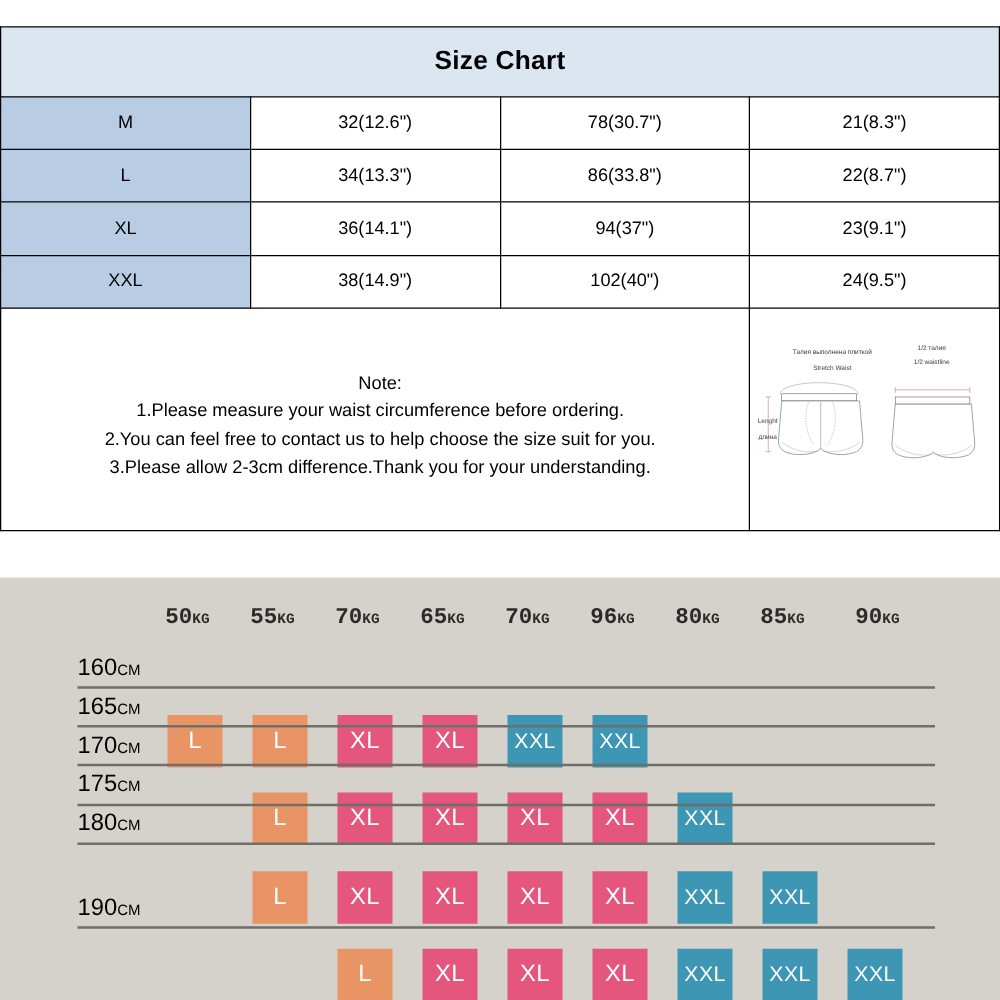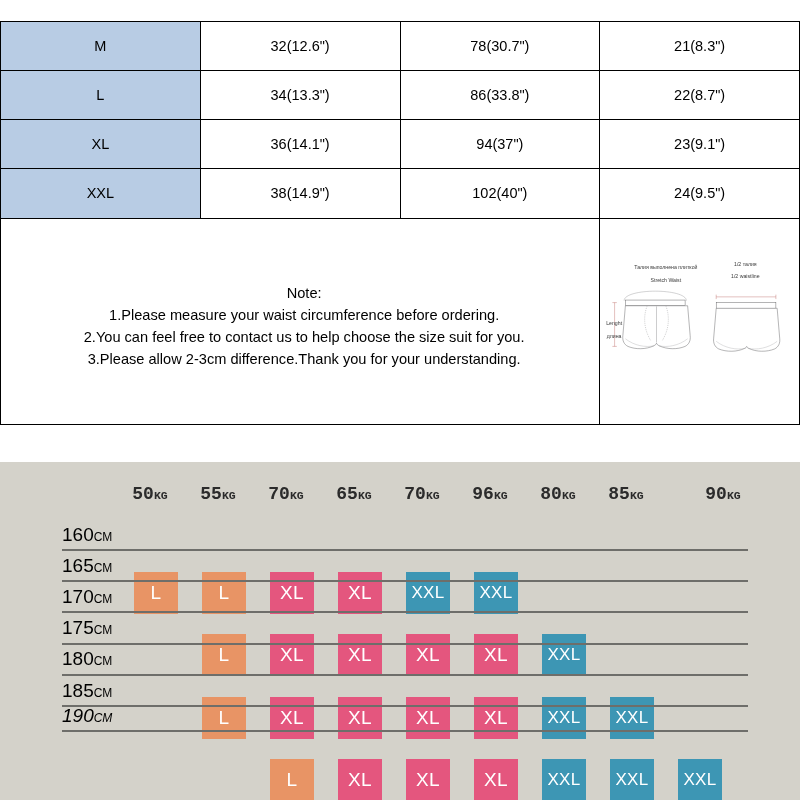--- a/index.html
+++ b/index.html
@@ -146,20 +146,23 @@
   .cell.XXL { background: #3d96b4; font-size: 17px; }
 </style>
 </head>
 <body>
 
 <div id="page">
 
   <div class="top-panel">
     <table class="size-table">
       <tbody>
+        <tr>
+          <td class="title-cell" colspan="4">Size Chart</td>
+        </tr>
 
 
         <tr>
           <td class="size-cell">M</td>
           <td class="val-cell">32(12.6")</td>
           <td class="val-cell">78(30.7")</td>
           <td class="val-cell">21(8.3")</td>
         </tr>
         <tr>
           <td class="size-cell">L</td>
@@ -257,21 +260,21 @@
     <div class="grid-inner" id="grid-inner">
         <div class="wt-header">
           <div class="wt-label" style="left: -14px; width: 72px;"><span>50</span><span class="unit">KG</span></div>
           <div class="wt-label" style="left: 54px; width: 72px;"><span>55</span><span class="unit">KG</span></div>
           <div class="wt-label" style="left: 122px; width: 72px;"><span>70</span><span class="unit">KG</span></div>
           <div class="wt-label" style="left: 190px; width: 72px;"><span>65</span><span class="unit">KG</span></div>
           <div class="wt-label" style="left: 258px; width: 72px;"><span>70</span><span class="unit">KG</span></div>
           <div class="wt-label" style="left: 326px; width: 72px;"><span>96</span><span class="unit">KG</span></div>
           <div class="wt-label" style="left: 394px; width: 72px;"><span>80</span><span class="unit">KG</span></div>
           <div class="wt-label" style="left: 462px; width: 72px;"><span>85</span><span class="unit">KG</span></div>
-          <div class="wt-label" style="left: 559px; width: 72px;"><span>90</span><span class="unit">KG</span></div>
+          <div class="wt-label" style="left: 538px; width: 72px;"><span>90</span><span class="unit">KG</span></div>
         </div>
         <div class="row-band" style="top: 58px;">
           <div class="row-label"><span>160</span><span class="unit">CM</span></div>
           <div class="cell L" style="left: 72px; top: 52px;">L</div>
           <div class="cell L" style="left: 140px; top: 52px;">L</div>
           <div class="cell XL" style="left: 208px; top: 52px;">XL</div>
           <div class="cell XL" style="left: 276px; top: 52px;">XL</div>
           <div class="cell XXL" style="left: 344px; top: 52px;">XXL</div>
           <div class="cell XXL" style="left: 412px; top: 52px;">XXL</div>
         </div>
@@ -300,22 +303,19 @@
           <div class="cell XL" style="left: 276px; top: 145.6px;">XL</div>
           <div class="cell XL" style="left: 344px; top: 145.6px;">XL</div>
           <div class="cell XL" style="left: 412px; top: 145.6px;">XL</div>
           <div class="cell XXL" style="left: 480px; top: 145.6px;">XXL</div>
           <div class="cell XXL" style="left: 548px; top: 145.6px;">XXL</div>
           <div class="cell XXL" style="left: 616px; top: 145.6px;">XXL</div>
         </div>
         <div class="row-band" style="top: 182.8px;">
           <div class="row-label"><span>180</span><span class="unit">CM</span></div>
         </div>
-        <div class="row-band" style="top: 214px;">
-          <div class="row-label"><span>185</span><span class="unit">CM</span></div>
-        </div>
-        <div class="row-band" style="top: 239px; font-style: italic;">
+        <div class="row-band" style="top: 250px;">
           <div class="row-label"><span>190</span><span class="unit">CM</span></div>
         </div>
       </div>
   </div>
 
 </div>
 
 </body></html>

